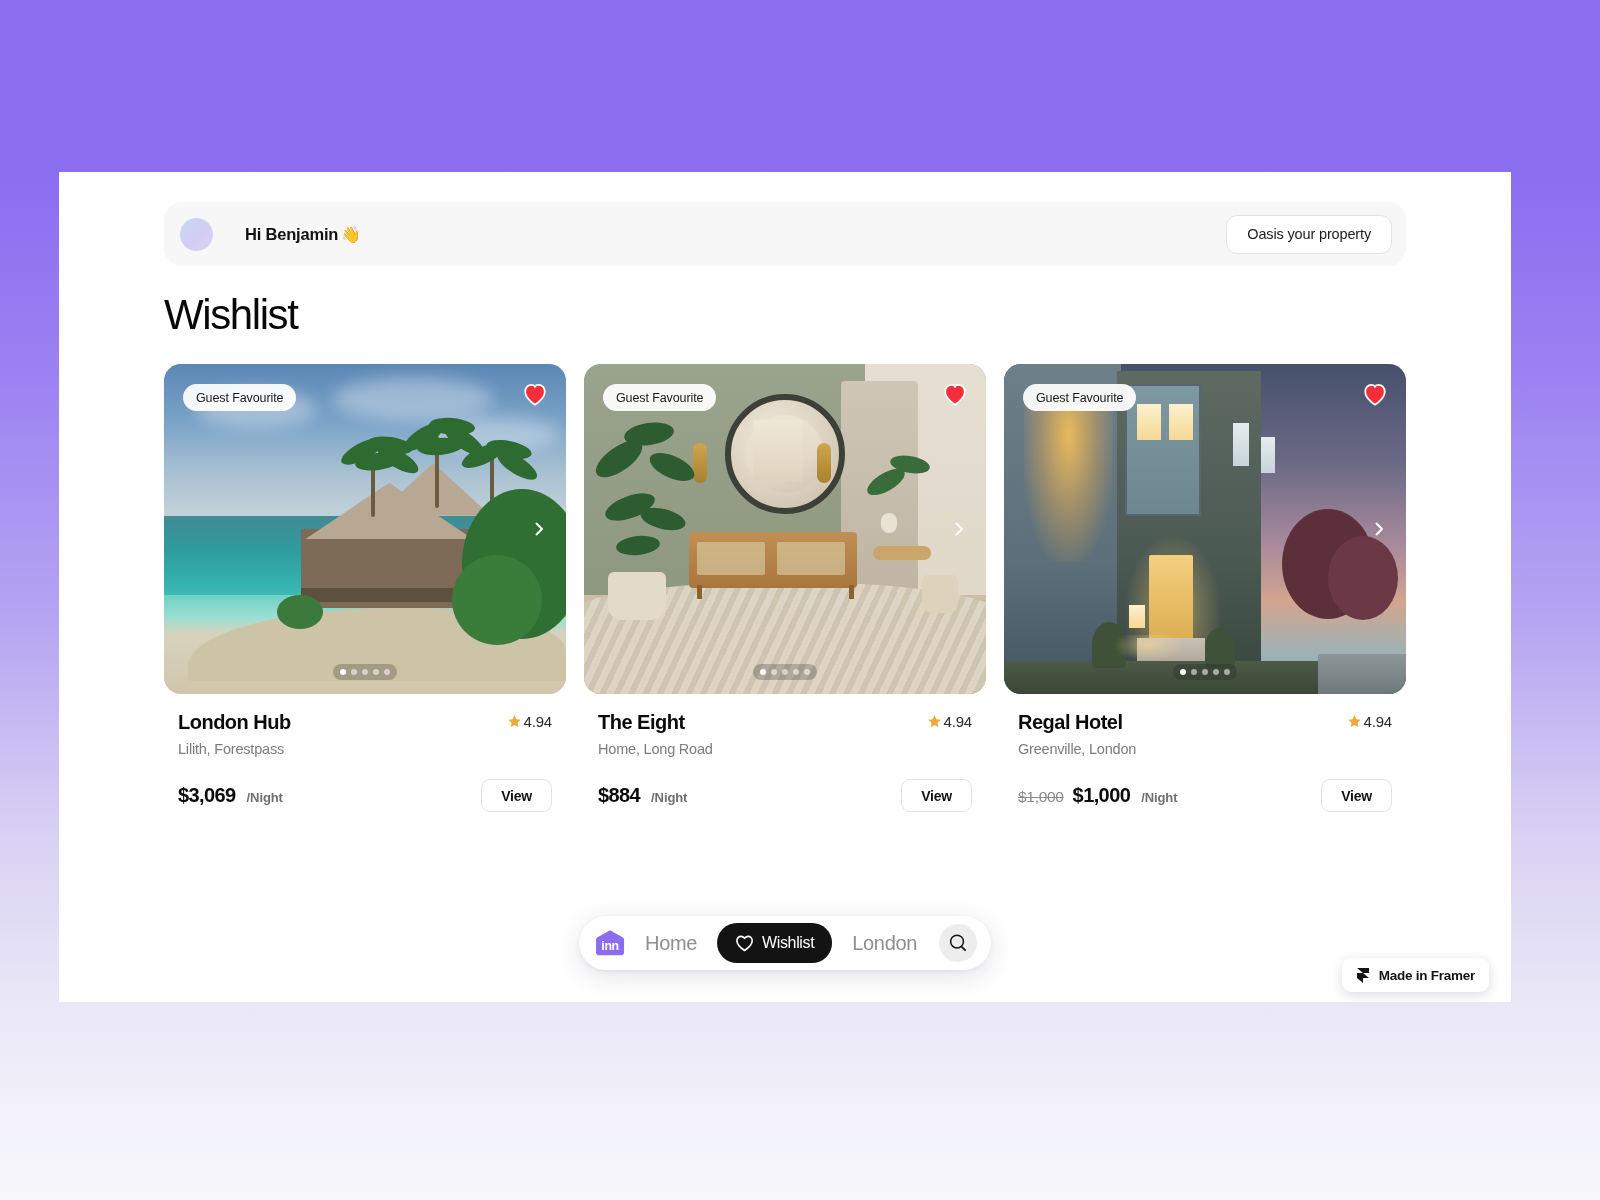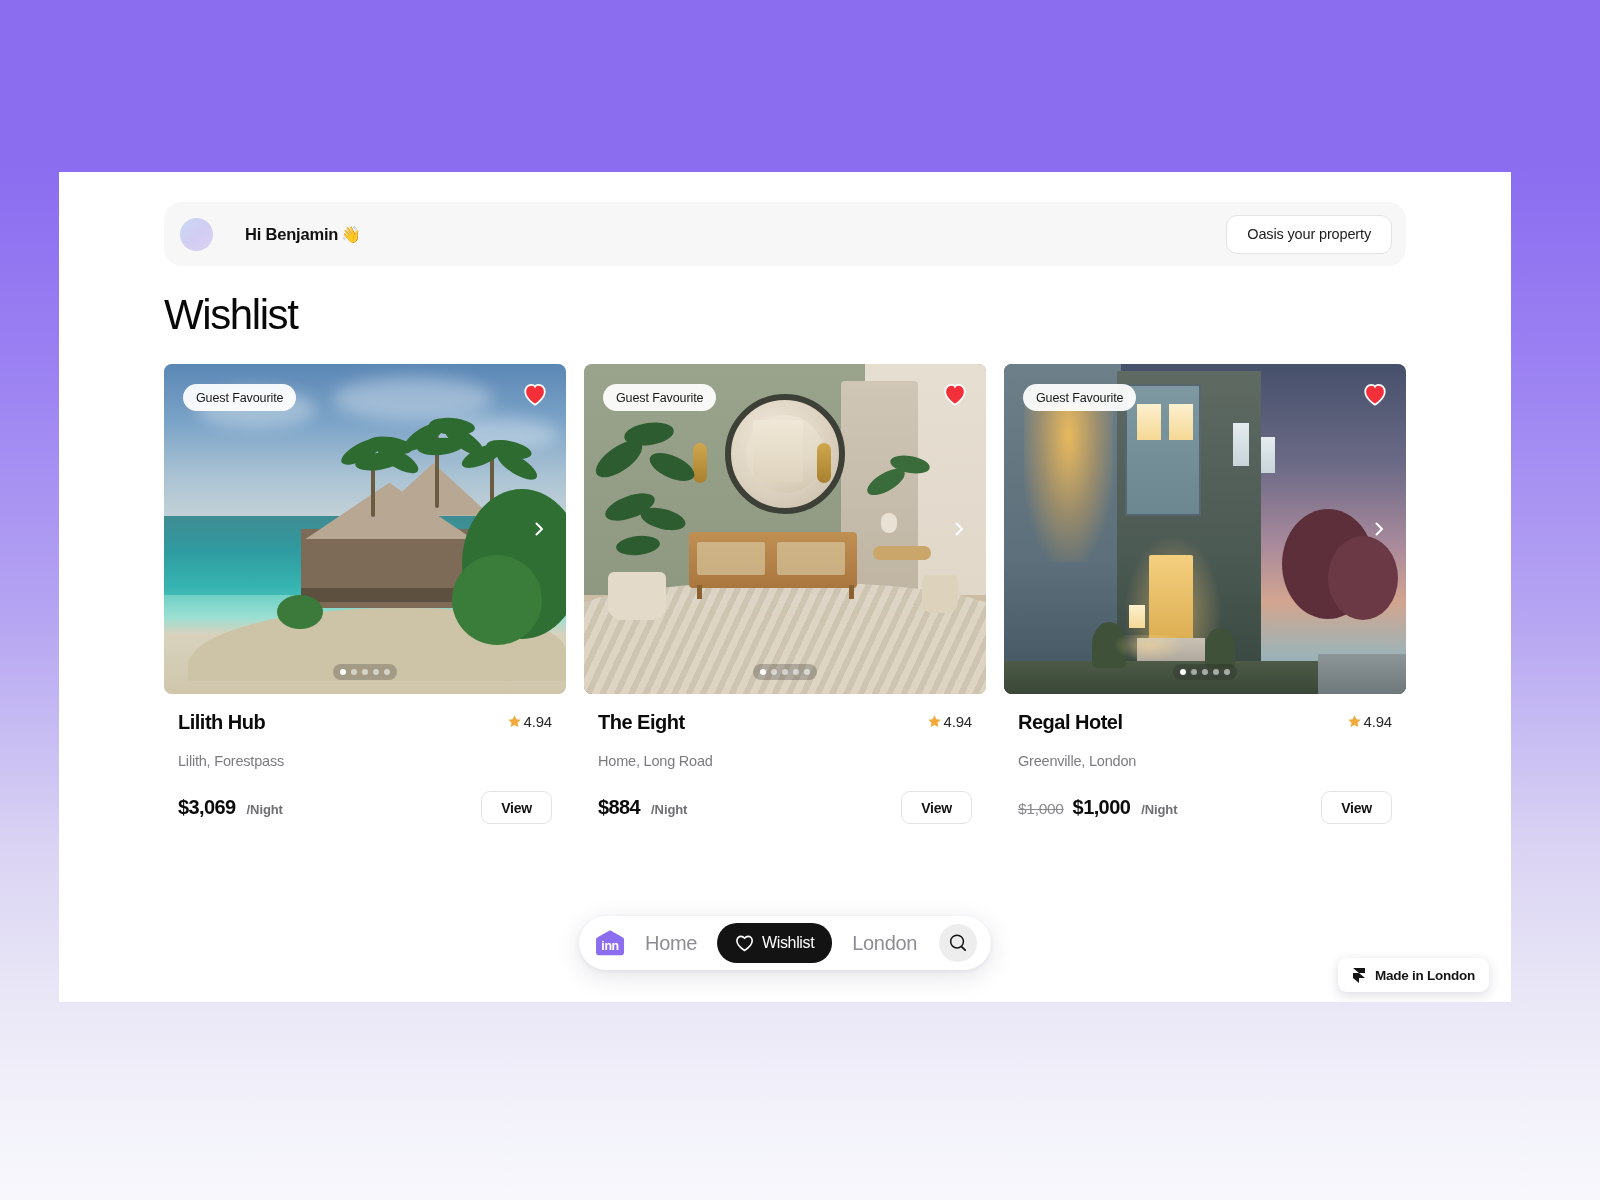--- a/index.html
+++ b/index.html
@@ -109,21 +109,21 @@
     width: 1242px;
     display: flex;
     gap: 18px;
   }
   .card { width: 402px; }
 
   .card-media {
     position: relative;
     width: 402px;
     height: 330px;
-    border-radius: 8px;
+    border-radius: 17px;
     overflow: hidden;
     background: #cfd6d8;
   }
 
   .badge-fav {
     position: absolute;
     left: 19px;
     top: 20px;
     height: 27px;
     padding: 0 13px;
@@ -195,21 +195,21 @@
     justify-content: space-between;
   }
   .card-title {
     font-size: 20px;
     font-weight: 700;
     color: #0b0b0b;
     letter-spacing: -0.5px;
     line-height: 1.15;
   }
   .card-sub {
-    margin-top: 19px;
+    margin-top: 7px;
     font-size: 14.5px;
     font-weight: 400;
     color: #7c7c80;
     letter-spacing: -0.2px;
   }
   .rating {
     display: flex;
     align-items: center;
     gap: 2px;
     font-size: 15px;
@@ -495,21 +495,21 @@
           <span class="dot active"></span>
             <span class="dot"></span>
             <span class="dot"></span>
             <span class="dot"></span>
             <span class="dot"></span>
         </div>
       </div>
       <div class="card-info">
         <div class="row-top">
           <div>
-            <div class="card-title">Lilith Hub</div>
+            <div class="card-title">London Hub</div>
             <div class="card-sub">Lilith, Forestpass</div>
           </div>
           <div class="rating">
             <svg viewBox="0 0 16 16">
                 <path d="M8 1.3l2 4.2 4.6.6-3.4 3.2.9 4.6L8 11.7l-4.1 2.2.9-4.6L1.4 6.1 6 5.5z" fill="#f0a93a"></path>
               </svg>
             <span>4.94</span>
           </div>
         </div>
         <div class="row-bot">
@@ -689,16 +689,16 @@
           <circle cx="9" cy="8.6" r="6.4" fill="none" stroke="#16161a" stroke-width="1.5"></circle>
           <path d="M14 14.1l3.1 3.1" stroke="#16161a" stroke-width="1.8" stroke-linecap="round"></path>
         </svg>
     </div>
   </div>
 
   <div class="framer-badge">
     <svg viewBox="0 0 14 15">
         <path d="M1 0h12v5H7zM1 5h6l6 5H7v5l-6-5z" fill="#141414"></path>
       </svg>
-    <span>Made in London</span>
+    <span>Made in Framer</span>
   </div>
 
 </div>
 
 </body></html>

